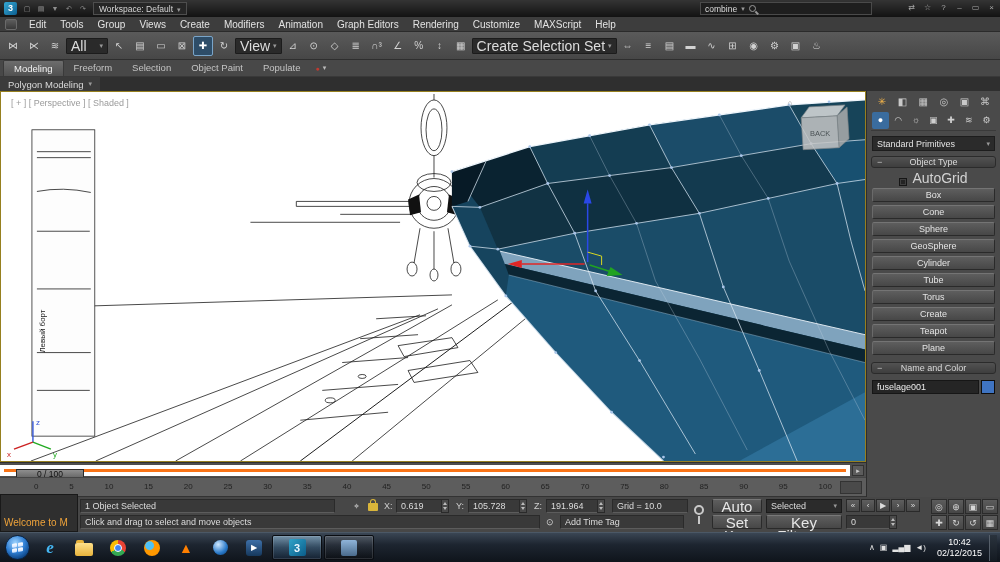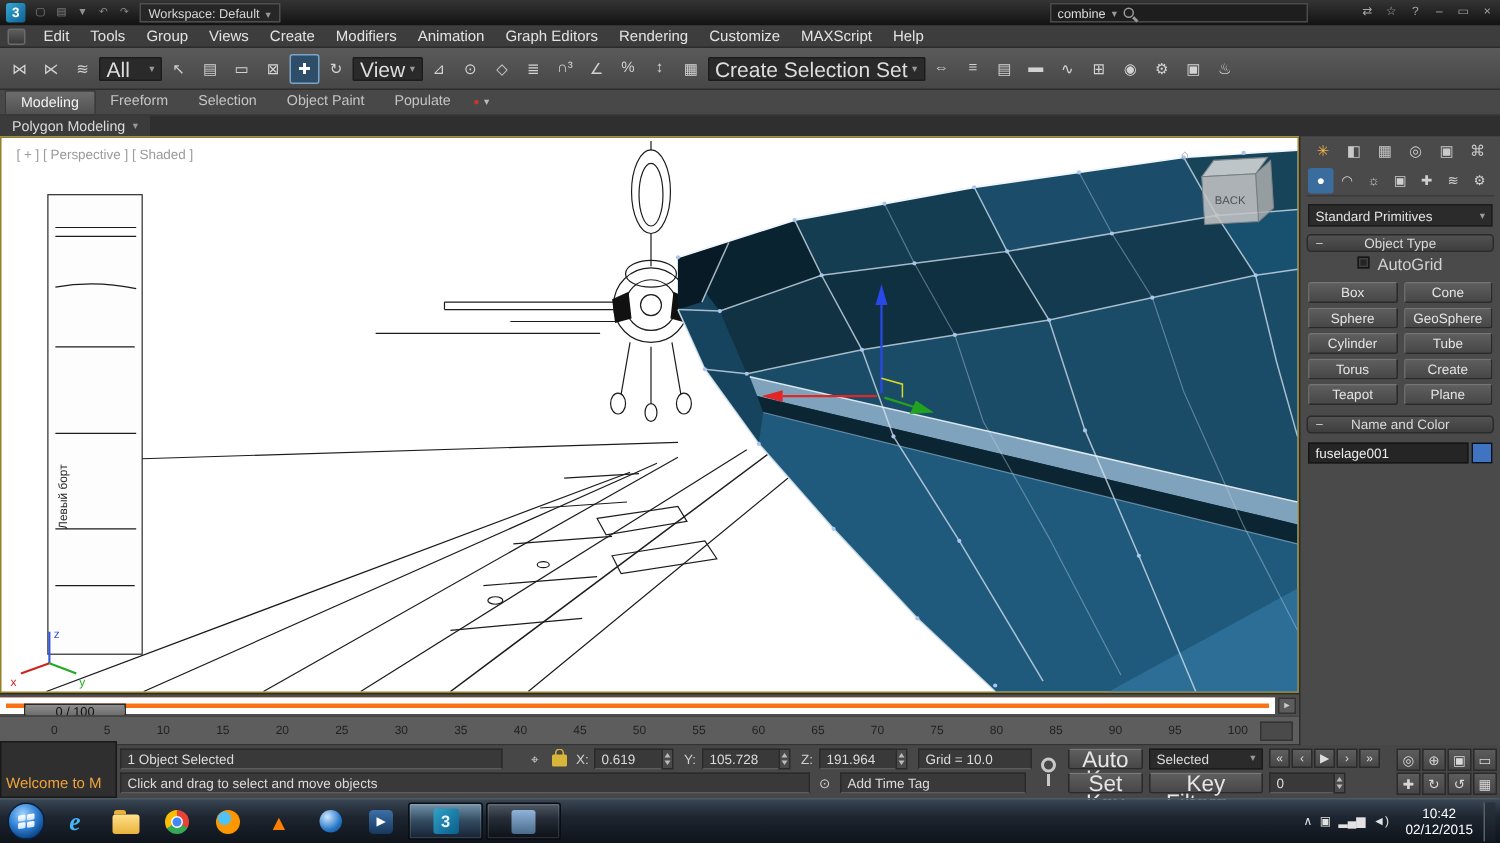--- a/index.html
+++ b/index.html
@@ -70,23 +70,23 @@
   .cp-cats{display:flex;height:20px;align-items:center;justify-content:space-between;padding:0 1px;
     border-bottom:1px solid #3a3a3a}
   .cp-cat{width:17px;height:17px;text-align:center;line-height:17px;font-size:9px;color:#cfcfcf;border-radius:2px}
   .cp-cat.active{background:#3a6c9e;color:#fff}
   .cp-dd{margin:5px 1px 4px;height:15px;background:#2b2b2b;border:1px solid #1d1d1d;color:#e2e2e2;
     font-size:9px;display:flex;align-items:center;padding:0 4px}
   .cp-dd::after{content:"▾";margin-left:auto;font-size:7px;color:#999}
   .rollout{margin:5px 0 3px;height:12px;background:linear-gradient(#525252,#3e3e3e);border:1px solid #2b2b2b;
     border-radius:3px;display:flex;align-items:center;justify-content:center;font-size:9px;color:#dadada;position:relative}
   .rollout .minus{position:absolute;left:5px;color:#c9c9c9}
-  .agrow{display:flex;align-items:flex-start;justify-content:center;gap:5px;height:15px;font-size:11px;color:#d2d2d2}
+  .agrow{display:flex;align-items:flex-end;justify-content:center;gap:5px;height:15px;font-size:14px;color:#d2d2d2}
   .chk{width:8px;height:8px;background:#242424;border:1px solid #161616;box-shadow:inset 0 0 0 1px #3f3f3f}
-  .btngrid{display:grid;grid-template-columns:1fr 1fr;gap:3px 4px;padding:2px 1px}
+  .btngrid{display:grid;grid-template-columns:1fr;gap:3px 4px;padding:2px 1px}
   .cpbtn{height:14px;background:linear-gradient(#5e5e5e,#474747);border:1px solid #2a2a2a;
     border-top-color:#747474;border-left-color:#6a6a6a;border-radius:2px;font-size:9px;color:#e4e4e4;
     display:flex;align-items:center;justify-content:center}
   .namerow{display:flex;gap:2px;align-items:flex-start;padding:3px 1px}
   .namefield{flex:1;height:14px;background:#252525;border:1px solid #161616;color:#ececec;font-size:9px;
     display:flex;align-items:center;padding:0 4px}
   .swatch{width:14px;height:14px;background:#3f74c2;border:1px solid #0e0e0e}
   
   .timeline{position:absolute;top:462px;left:0;width:866px;height:15px;background:#4e4e4e;border-top:1px solid #2f2f2f}
   .tl-arrow{position:absolute;top:2px;width:12px;height:11px;background:#5c5c5c;border:1px solid #333;

